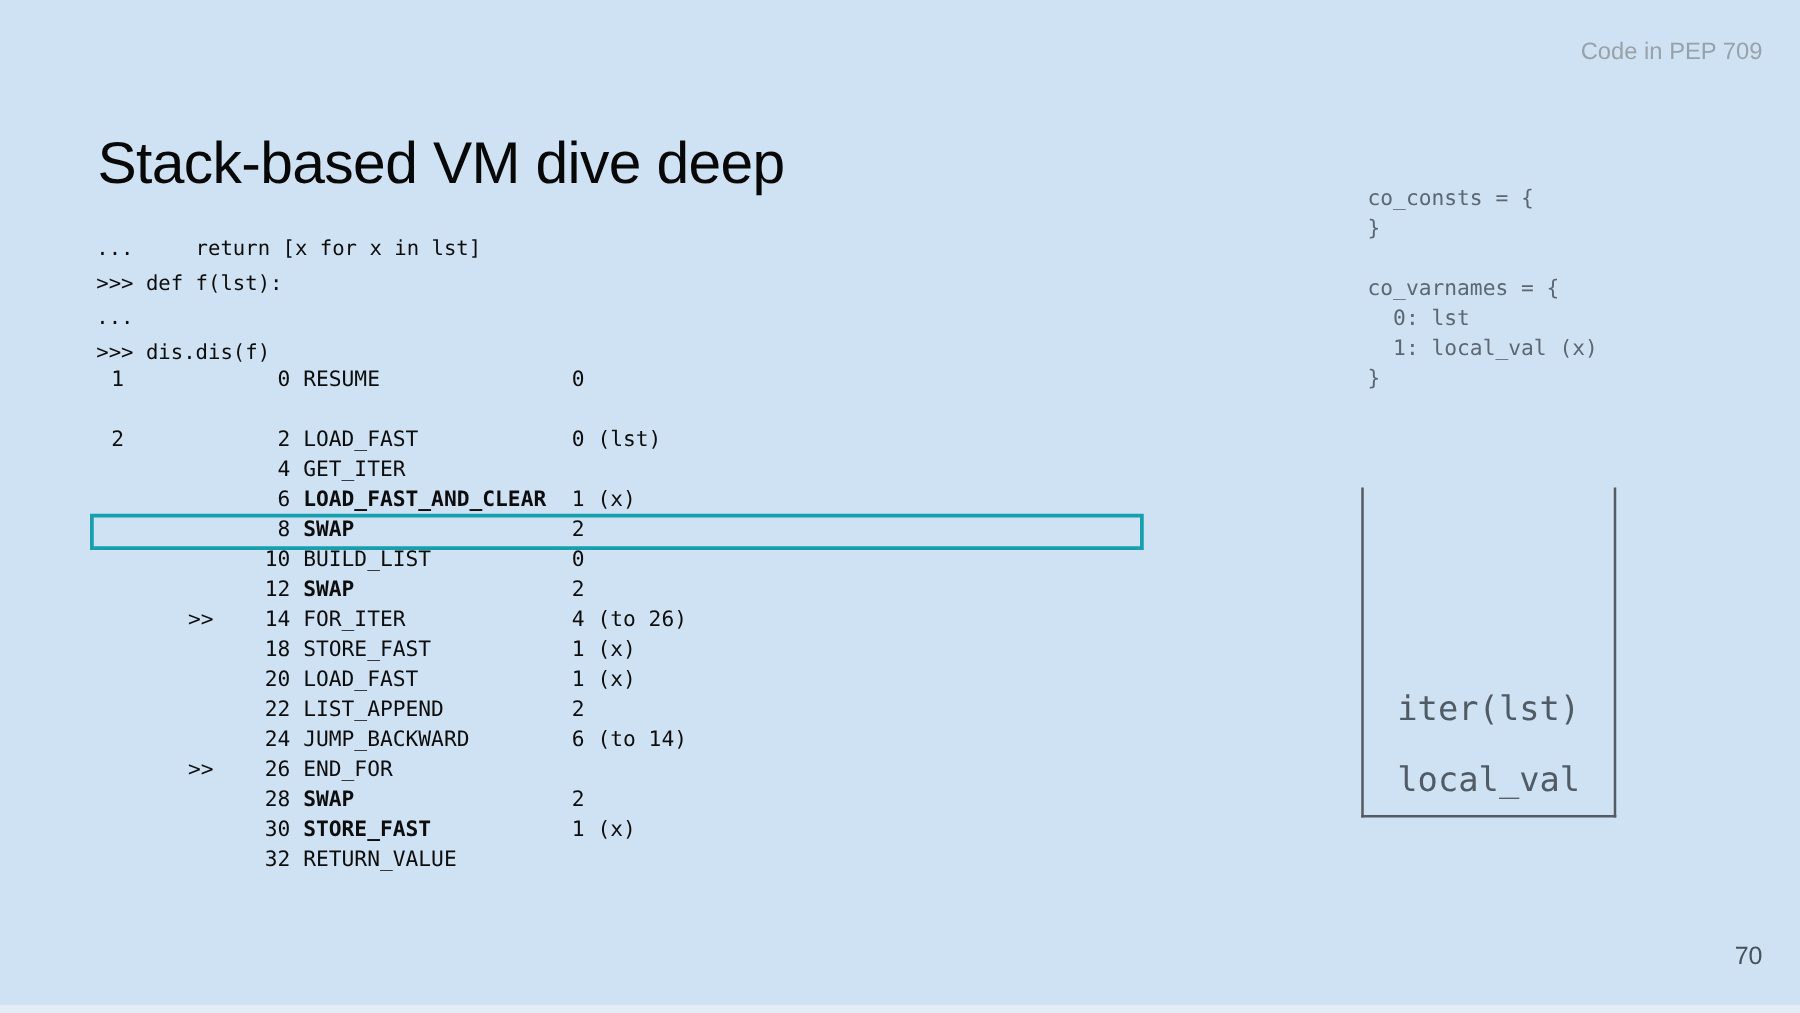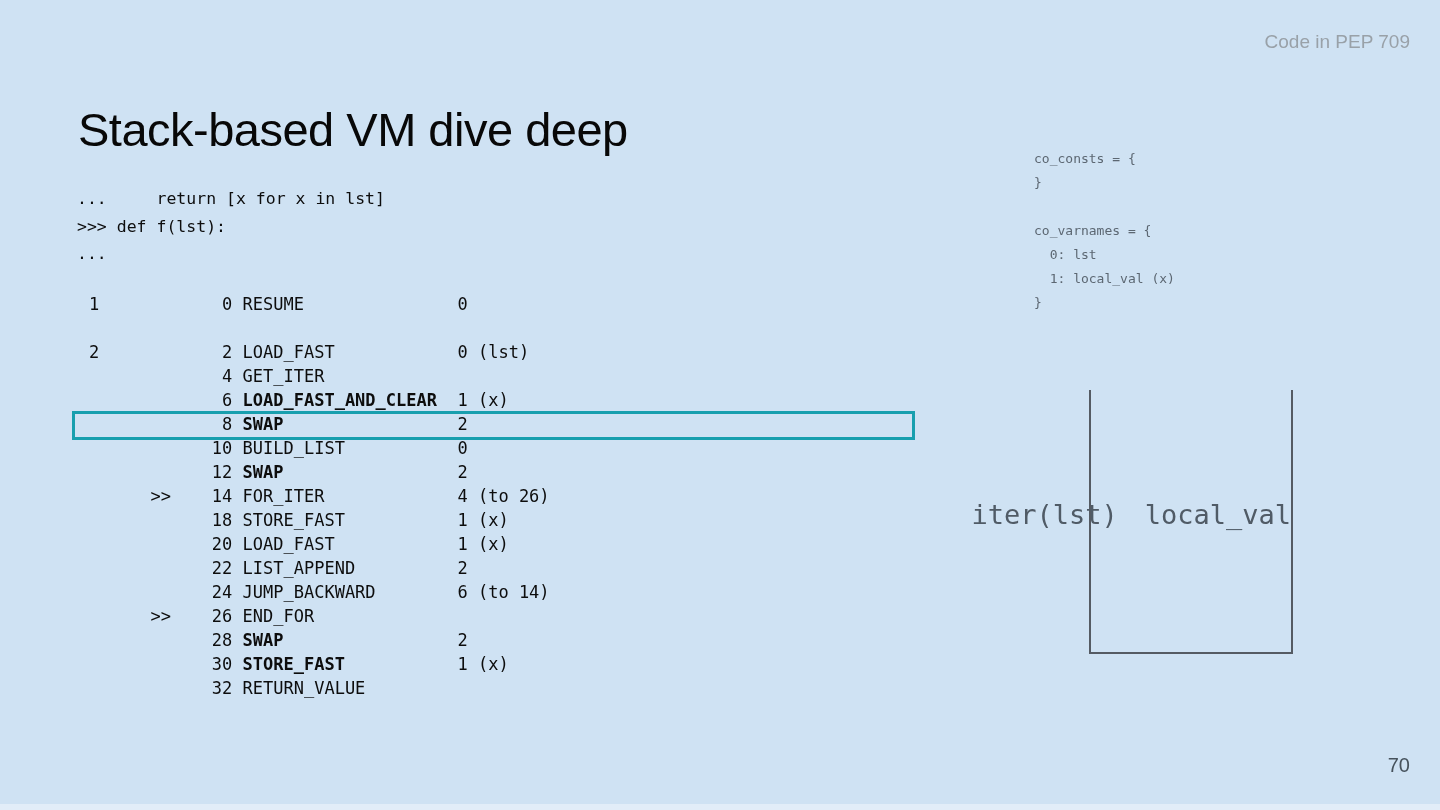--- a/index.html
+++ b/index.html
@@ -28,29 +28,29 @@
     font-size:17px;line-height:24px;white-space:pre;
     color:var(--code_text,#0d0d0d);
   }
   .dis .b{font-weight:bold;}
   .highlight-box{
     position:absolute;left:72px;top:411px;width:843px;height:29px;
     border:3px solid var(--highlight_border,#189fae);
     box-sizing:border-box;
   }
   .co-panel{
-    position:absolute;left:1034px;top:147px;margin:0;
-    font-size:13px;line-height:24px;white-space:pre;
+    position:absolute;left:1094px;top:147px;margin:0;
+    font-size:17px;line-height:24px;white-space:pre;
     color:var(--panel_text,#5c6772);
   }
   .stack-box{
     position:absolute;left:1089px;top:390px;width:204px;height:264px;
     border:2px solid var(--stack_border,#555b63);border-top:none;
     box-sizing:border-box;
-    display:flex;justify-content:flex-end;align-items:center;
+    display:flex;flex-direction:column;justify-content:flex-end;align-items:center;
     gap:27px;padding-bottom:12px;
   }
   .stack-item{
     font-size:27px;line-height:30px;
     color:var(--stack_text,#505b66);
   }
   .page-number{
     position:absolute;top:753px;right:30px;
     font-size:20px;line-height:24px;color:var(--page_number,#46525c);
   }
@@ -61,21 +61,21 @@
 </style>
 </head>
 <body>
 
 <div class="slide">
 
   <div class="corner-label">Code in PEP 709</div>
 
   <h1 class="title">Stack-based VM dive deep</h1>
 
-  <pre class="repl mono"><div>...     return [x for x in lst]</div><div>&gt;&gt;&gt; def f(lst):</div><div>...</div></pre>
+  <pre class="repl mono"><div>...     return [x for x in lst]</div><div>&gt;&gt;&gt; def f(lst):</div><div>...</div><div>&gt;&gt;&gt; dis.dis(f)</div></pre>
 
   <pre class="dis mono"><div><span>1            0 </span><span>RESUME</span><span>               0</span></div><div>&nbsp;</div><div><span>2            2 </span><span>LOAD_FAST</span><span>            0 (lst)</span></div><div><span>             4 </span><span>GET_ITER</span><span></span></div><div><span>             6 </span><span class="b">LOAD_FAST_AND_CLEAR</span><span>  1 (x)</span></div><div><span>             8 </span><span class="b">SWAP</span><span>                 2</span></div><div><span>            10 </span><span>BUILD_LIST</span><span>           0</span></div><div><span>            12 </span><span class="b">SWAP</span><span>                 2</span></div><div><span>      &gt;&gt;    14 </span><span>FOR_ITER</span><span>             4 (to 26)</span></div><div><span>            18 </span><span>STORE_FAST</span><span>           1 (x)</span></div><div><span>            20 </span><span>LOAD_FAST</span><span>            1 (x)</span></div><div><span>            22 </span><span>LIST_APPEND</span><span>          2</span></div><div><span>            24 </span><span>JUMP_BACKWARD</span><span>        6 (to 14)</span></div><div><span>      &gt;&gt;    26 </span><span>END_FOR</span><span></span></div><div><span>            28 </span><span class="b">SWAP</span><span>                 2</span></div><div><span>            30 </span><span class="b">STORE_FAST</span><span>           1 (x)</span></div><div><span>            32 </span><span>RETURN_VALUE</span><span></span></div></pre>
 
   <div class="highlight-box"></div>
 
   <pre class="co-panel mono"><div>co_consts = {</div><div>}</div><div>&nbsp;</div><div>co_varnames = {</div><div>  0: lst</div><div>  1: local_val (x)</div><div>}</div></pre>
 
   <div class="stack-box">
     <div class="stack-item mono">iter(lst)</div>
     <div class="stack-item mono">local_val</div>

